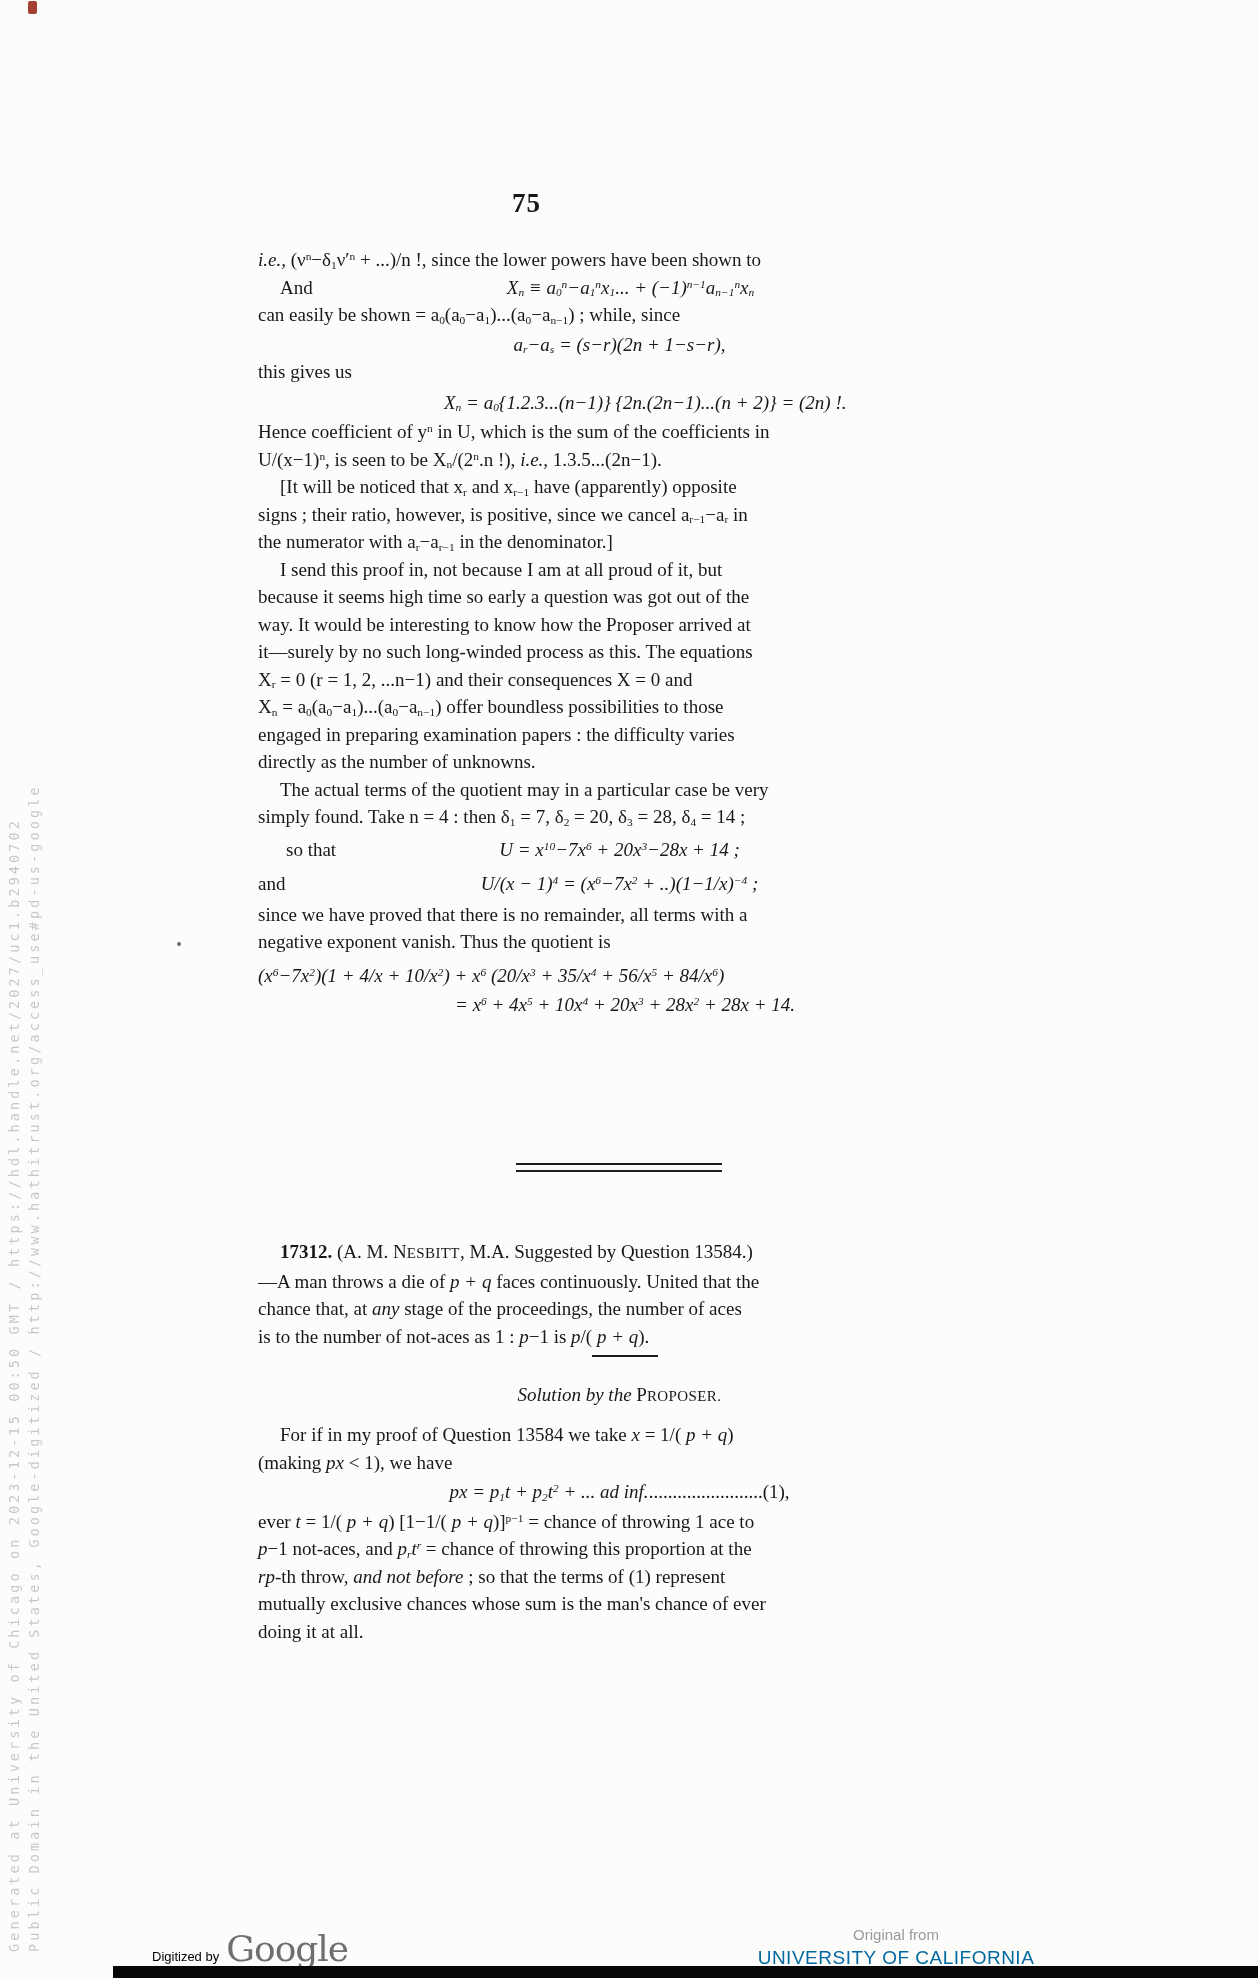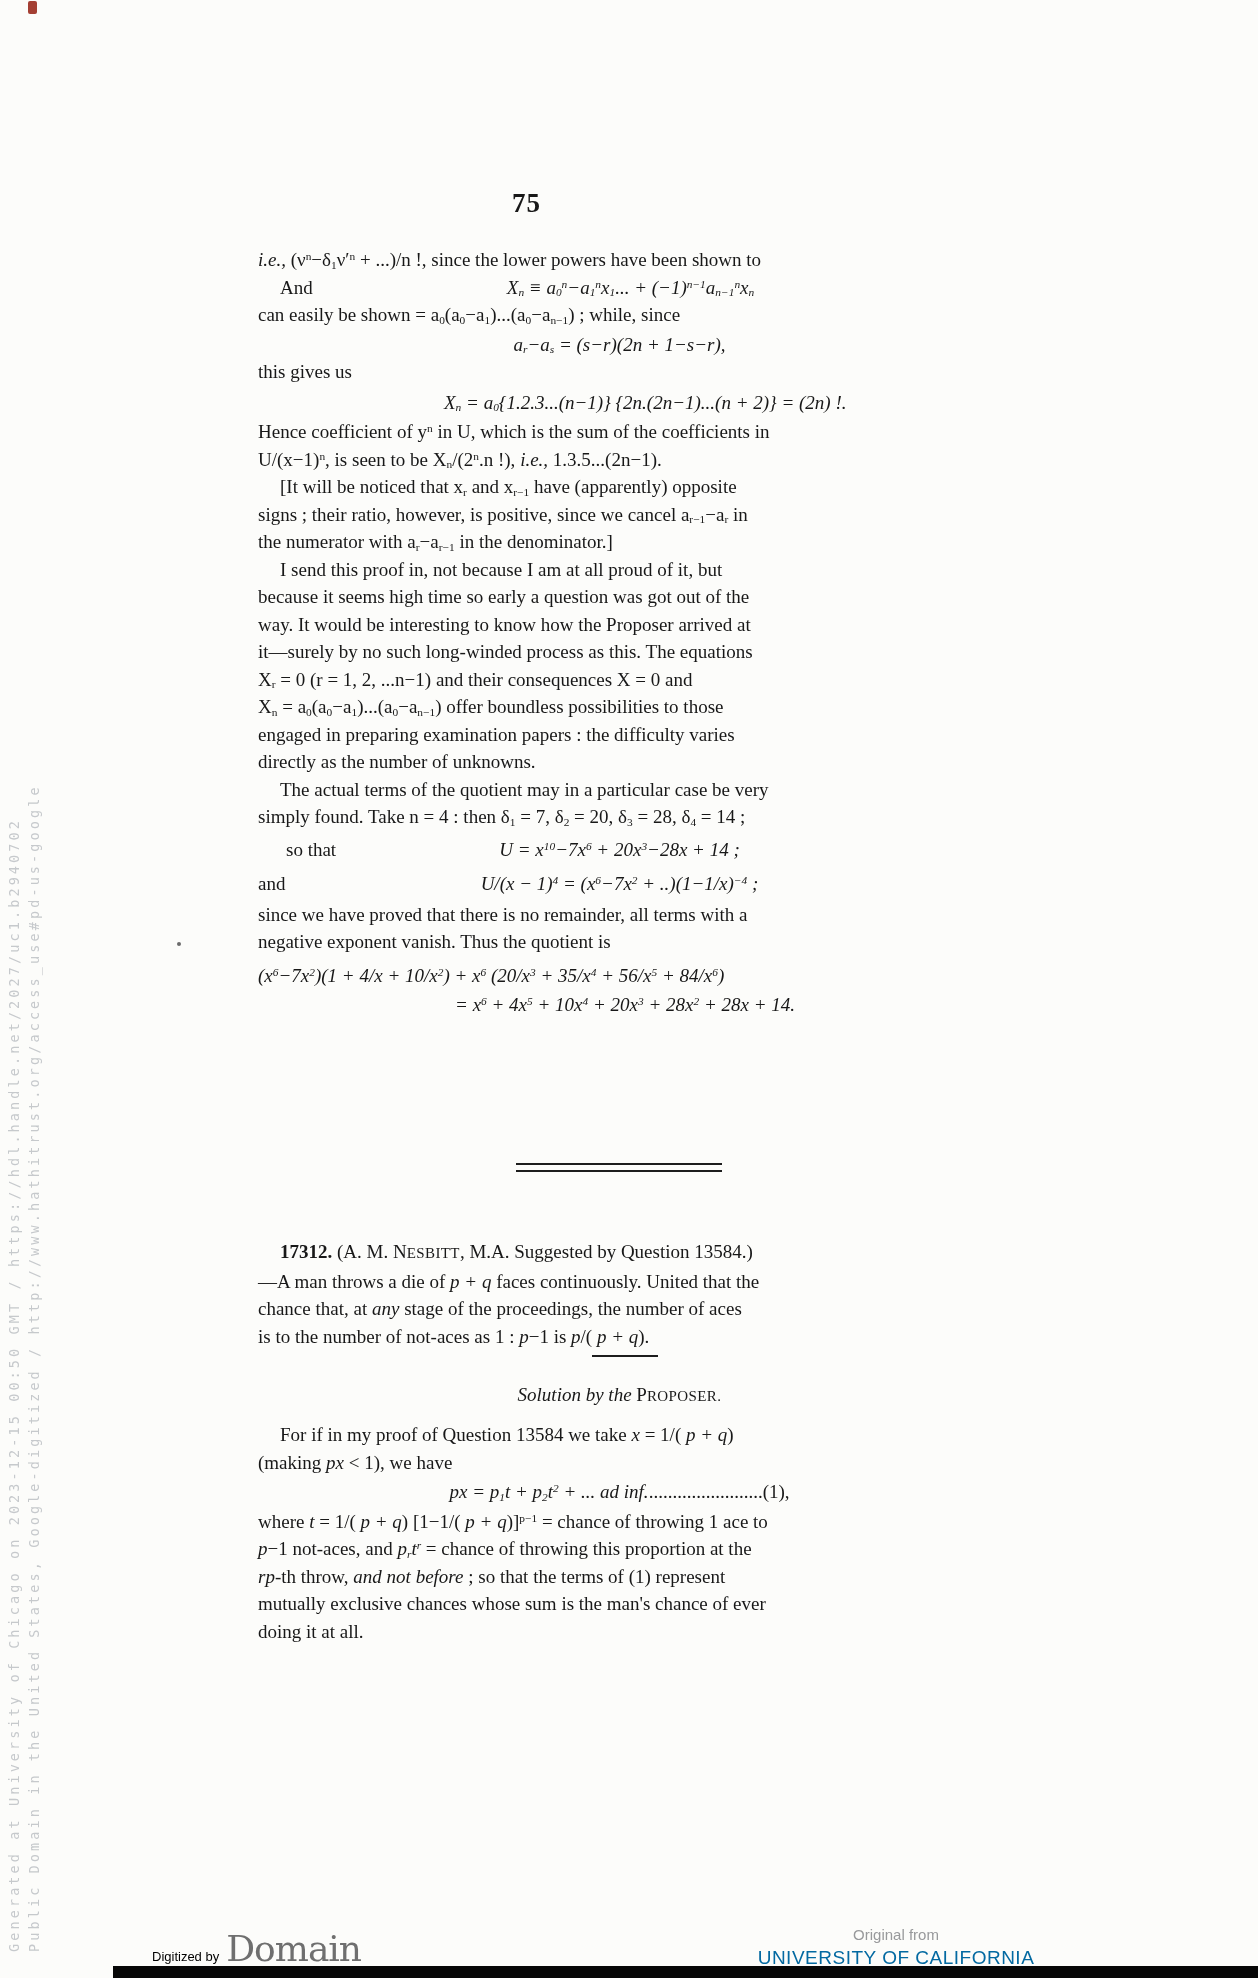--- a/index.html
+++ b/index.html
@@ -111,30 +111,30 @@
   <div id="rule-short"></div>
 
   <div id="sol-heading" class="col">
       <div class="tline a-center"><span class="it">Solution by the </span><span>P</span><span class="sm">ROPOSER.</span></div>
     </div>
 
   <div id="solution" class="col" style="top:1421px;">
       <div class="tline ind"><span>For  if  in  my  proof  of  Question  13584  we  take  </span><span class="it">x</span><span> = 1/( </span><span class="it">p + q</span><span>)</span></div>
       <div class="tline"><span>(making </span><span class="it">px</span><span> &lt; 1),  we have</span></div>
       <div class="tline a-center" style="margin-top: 2px;"><span class="it">px = p<sub>1</sub>t + p<sub>2</sub>t<sup>2</sup> + ... ad inf.</span><span>........................(1),</span></div>
-      <div class="tline" style="margin-top: 2px;"><span>where </span><span class="it">t</span><span> = 1/( </span><span class="it">p + q</span><span>) [1−1/( </span><span class="it">p + q</span><span>)]<sup>p−1</sup> = chance of throwing 1 ace to</span></div>
+      <div class="tline" style="margin-top: 2px;"><span>ever </span><span class="it">t</span><span> = 1/( </span><span class="it">p + q</span><span>) [1−1/( </span><span class="it">p + q</span><span>)]<sup>p−1</sup> = chance of throwing 1 ace to</span></div>
       <div class="tline"><span class="it">p</span><span>−1 not-aces, and </span><span class="it">p<sub>r</sub>t<sup>r</sup></span><span> = chance of throwing this proportion at the</span></div>
       <div class="tline"><span class="it">rp</span><span>-th throw, </span><span class="it">and not before</span><span> ;  so that the terms of (1) represent</span></div>
       <div class="tline"><span>mutually exclusive chances whose sum is the man's chance of ever</span></div>
       <div class="tline"><span>doing it at all.</span></div>
     </div>
 
   <div id="footer-left">
     <span id="digitized-by">Digitized by</span>
-    <span id="google-logo">Domain</span>
+    <span id="google-logo">Google</span>
   </div>
 
   <div id="footer-right">
     <div id="original-from">Original from</div>
     <div id="institution">UNIVERSITY OF CALIFORNIA</div>
   </div>
 
   <div id="bottom-black-bar"></div>
 
 </div>

